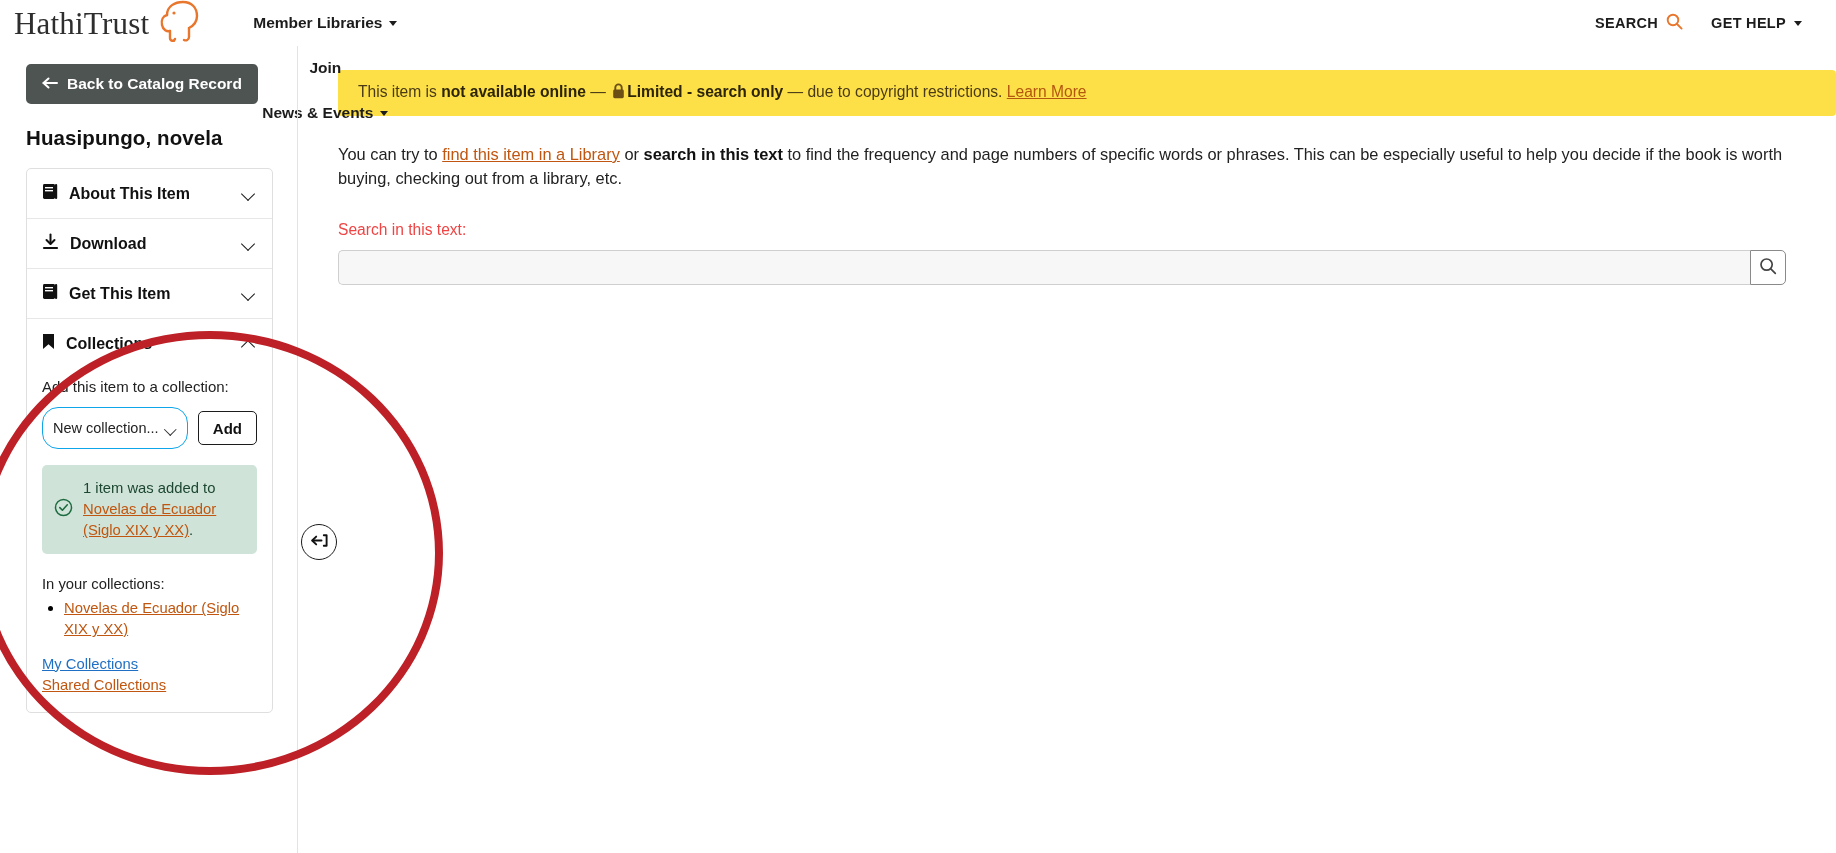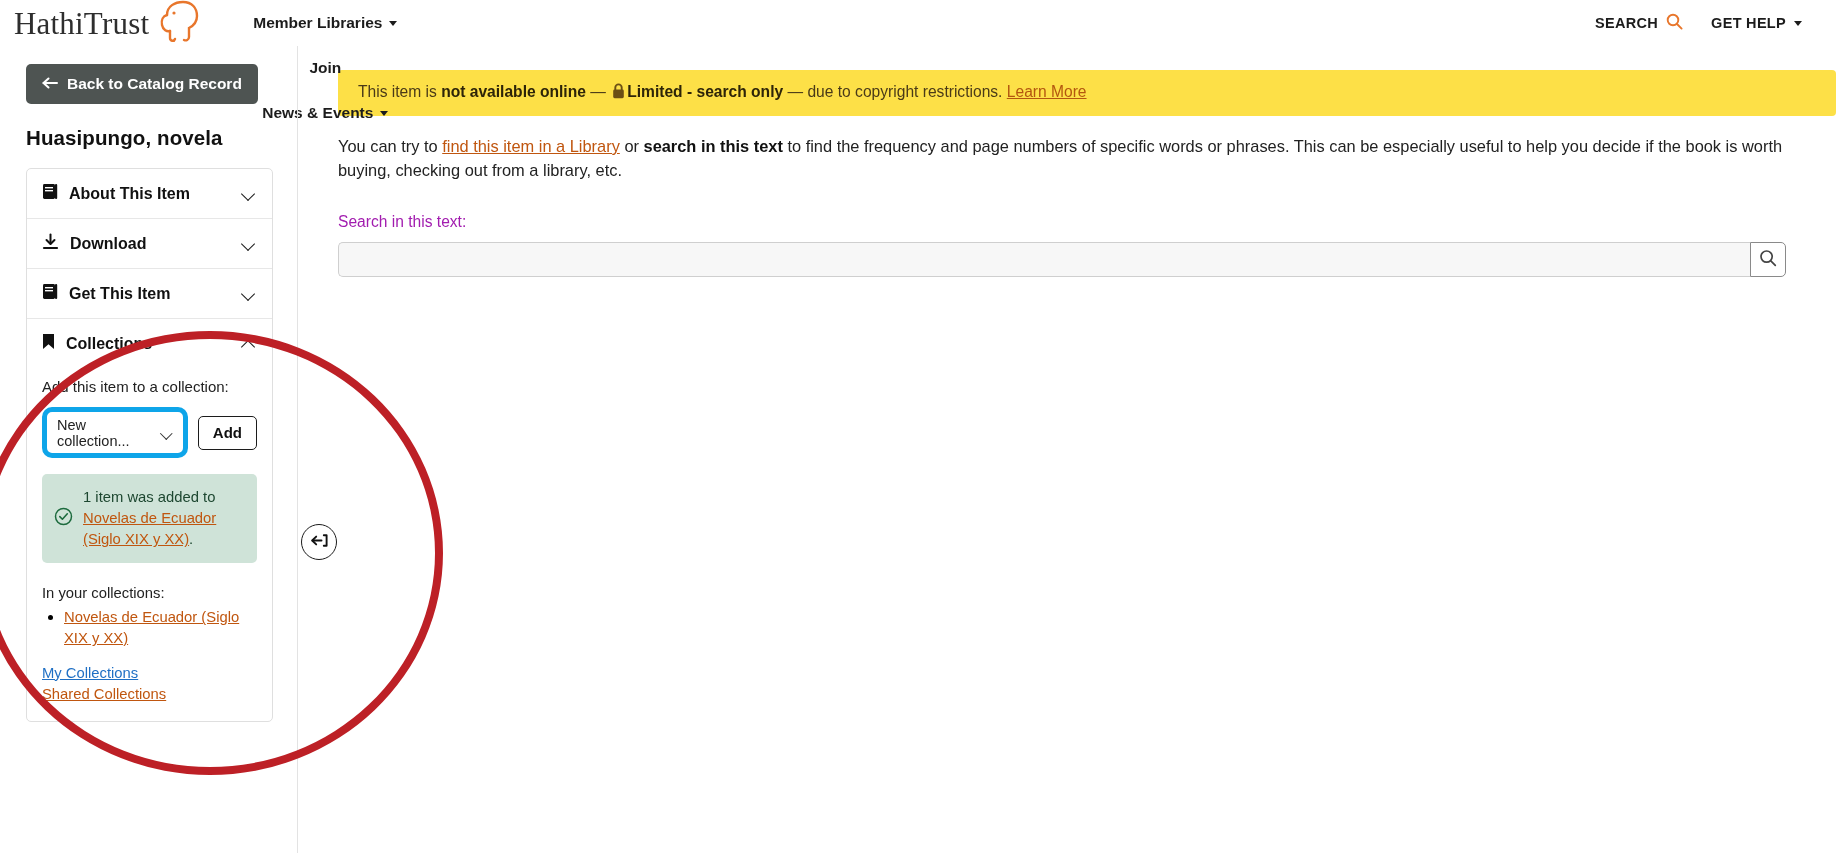--- a/index.html
+++ b/index.html
@@ -146,23 +146,23 @@
   .acc-body { padding: 4px 15px 16px 15px; }
   .field-label {
     font-size: 15px;
     color: #222;
     margin: 6px 0 12px 0;
   }
   .coll-row { display: flex; align-items: center; gap: 10px; }
   .select-box {
     position: relative;
     width: 160px;
-    height: 51px;
-    border: 5px solid #0ea5e9;
-    border-radius: 10px;
+    height: 42px;
+    border: 1px solid #0ea5e9;
+    border-radius: 16px;
     background: #fff;
     display: flex;
     align-items: center;
     padding: 0 10px;
     font-size: 14.5px;
     color: #222;
     cursor: pointer;
   }
   .select-box .sel-caret {
     margin-left: auto;
@@ -258,33 +258,33 @@
     font-size: 15.6px;
     color: #4a3a18;
     margin-right: 0;
     white-space: nowrap;
   }
   .notice b { color: #2d2408; }
   .notice a { color: #b3560f; text-decoration: underline; }
   .lock-ico { vertical-align: -2px; margin: 0 2px 0 2px; }
 
   .intro {
-    margin-top: 18px;
+    margin-top: 26px;
     font-size: 16.4px;
     color: #222;
     line-height: 1.48;
     max-width: 1465px;
   }
   .intro a { color: #c0560f; text-decoration: underline; }
   .intro b { font-weight: bold; color: #111; }
 
   .search-label {
     margin-top: 30px;
     font-size: 15.6px;
-    color: #a21caf;
+    color: #ef4444;
   }
   .searchbar {
     margin-top: 11px;
     display: flex;
     width: 1448px;
     height: 35px;
   }
   .searchbar input {
     flex: 1;
     border: 1px solid #cfcfcf;

